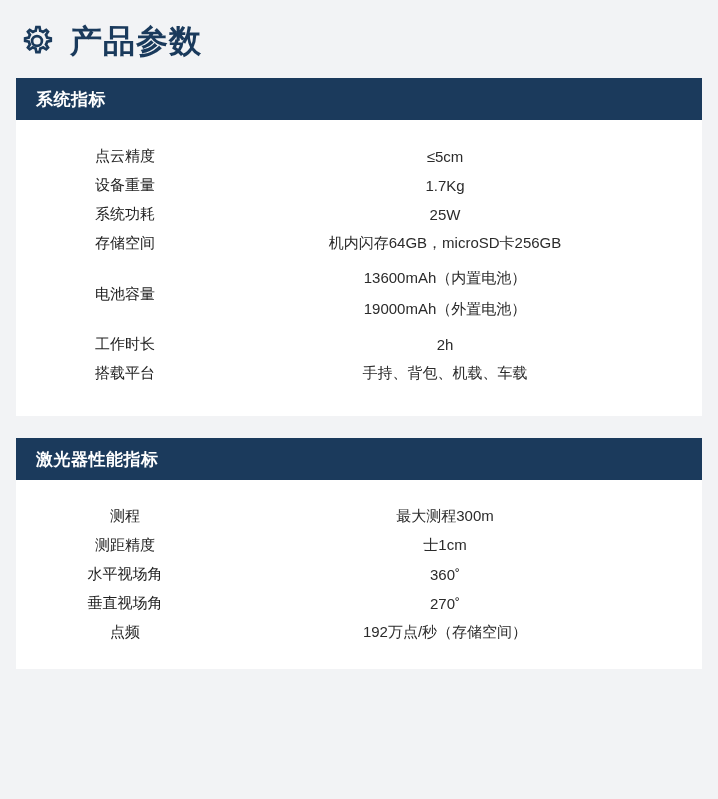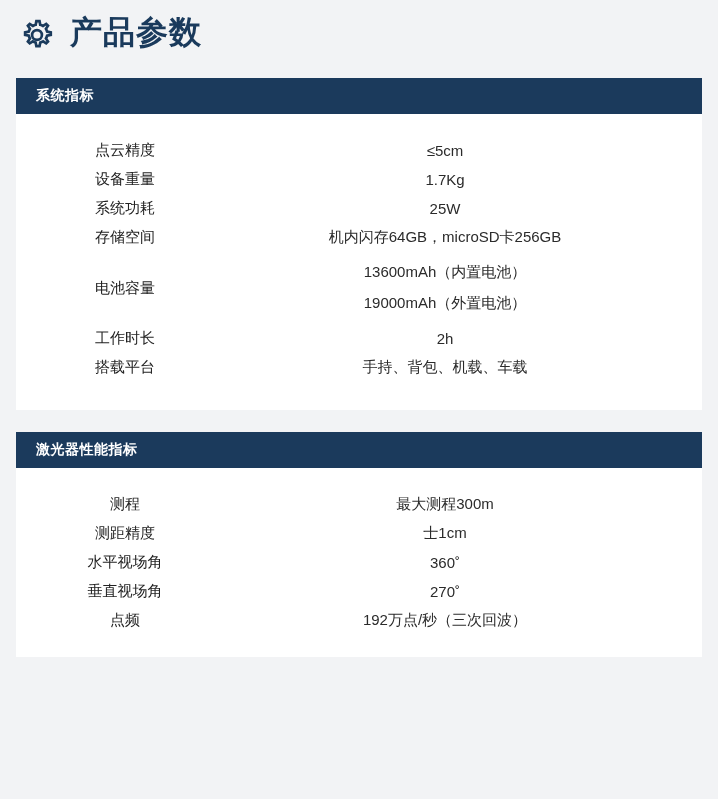--- a/index.html
+++ b/index.html
@@ -18,21 +18,21 @@
   .page {
     width: 718px;
     height: 799px;
     position: relative;
     background: #f2f3f5;
     padding: 0 16px;
   }
   
   .page-title-row {
     display: flex;
-    align-items: flex-start;
+    align-items: center;
     padding: 16px 0 12px 2px;
     height: 78px;
   }
   .gear-icon {
     width: 38px;
     height: 38px;
     flex: 0 0 38px;
     margin-right: 14px;
   }
   .gear-icon svg { display: block; width: 38px; height: 38px; }
@@ -45,25 +45,25 @@
   }
   
   .card {
     background: #ffffff;
     margin-bottom: 22px;
     box-shadow: 0 0 0 rgba(0,0,0,0);
   }
   .card-header {
     background: #1b3a5c;
     color: #ffffff;
-    font-size: 14px;
+    font-size: 17px;
     font-weight: bold;
     letter-spacing: 0.5px;
     padding: 14px 0 14px 20px;
-    height: 36px;
+    height: 42px;
     display: flex;
     align-items: center;
   }
   .card-body {
     padding: 22px 0 22px 0;
     text-align: center;
   }
   .card-body.sys { min-height: 296px; }
   .card-body.laser { min-height: 186px; }
   .spec-table {
@@ -164,20 +164,20 @@
           <tr>
             <td class="label">水平视场角</td>
             <td class="value">360˚</td>
           </tr>
           <tr>
             <td class="label">垂直视场角</td>
             <td class="value">270˚</td>
           </tr>
           <tr>
             <td class="label">点频</td>
-            <td class="value">192万点/秒（三次回波）</td>
+            <td class="value">192万点/秒（存储空间）</td>
           </tr>
         </tbody>
       </table>
     </div>
   </div>
 
 </div>
 
 </body></html>

